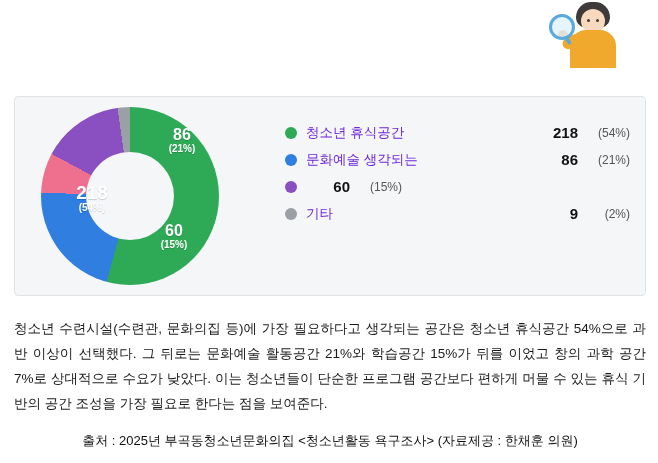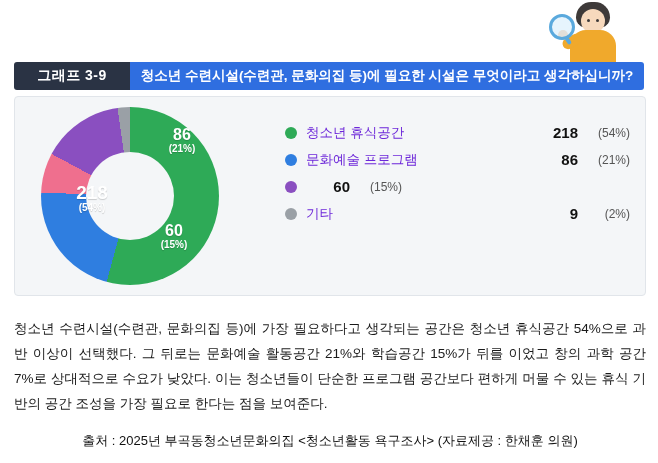--- a/index.html
+++ b/index.html
@@ -218,24 +218,20 @@
     <div class="p-face"></div>
     <div class="p-eye-l"></div>
     <div class="p-eye-r"></div>
     <div class="p-body"></div>
     <div class="p-arm"></div>
     <div class="p-glass-handle"></div>
     <div class="p-hand"></div>
     <div class="p-glass-ring"></div>
   </div>
 
-  <div class="header">
-    <div class="header-tag">그래프 3-9</div>
-    <div class="header-title">청소년 수련시설(수련관, 문화의집 등)에 필요한 시설은 무엇이라고 생각하십니까?</div>
-  </div>
 
   <div class="panel">
 
     <div class="donut-wrap">
       <div class="donut" id="donut" style="background: conic-gradient(rgb(46, 170, 87) 0deg, rgb(46, 170, 87) 195.22deg, rgb(47, 126, 224) 195.22deg, rgb(47, 126, 224) 272.24deg, rgb(239, 111, 142) 272.24deg, rgb(239, 111, 142) 298.21deg, rgb(138, 79, 192) 298.21deg, rgb(138, 79, 192) 351.94deg, rgb(154, 160, 166) 351.94deg, rgb(154, 160, 166) 360deg);"></div>
       <div class="donut-hole"></div>
 
       <div class="slice-label lbl-main">
         <span class="val">218</span>
         <span class="pct">(54%)</span>
@@ -252,21 +248,21 @@
 
     <div class="legend" id="legend">
         <div class="legend-row">
           <span class="dot" style="background: rgb(46, 170, 87);"></span>
           <span class="legend-name">청소년 휴식공간</span>
           <span class="legend-value">218</span>
           <span class="legend-pct">(54%)</span>
         </div>
         <div class="legend-row">
           <span class="dot" style="background: rgb(47, 126, 224);"></span>
-          <span class="legend-name">문화예술 프로그램</span>
+          <span class="legend-name">문화예술 생각되는</span>
           <span class="legend-value">86</span>
           <span class="legend-pct">(21%)</span>
         </div>
         <div class="legend-row">
           <span class="dot" style="background: rgb(138, 79, 192);"></span>
           <span class="legend-value">60</span>
           <span class="legend-pct">(15%)</span>
         </div>
         <div class="legend-row">
           <span class="dot" style="background: rgb(154, 160, 166);"></span>

